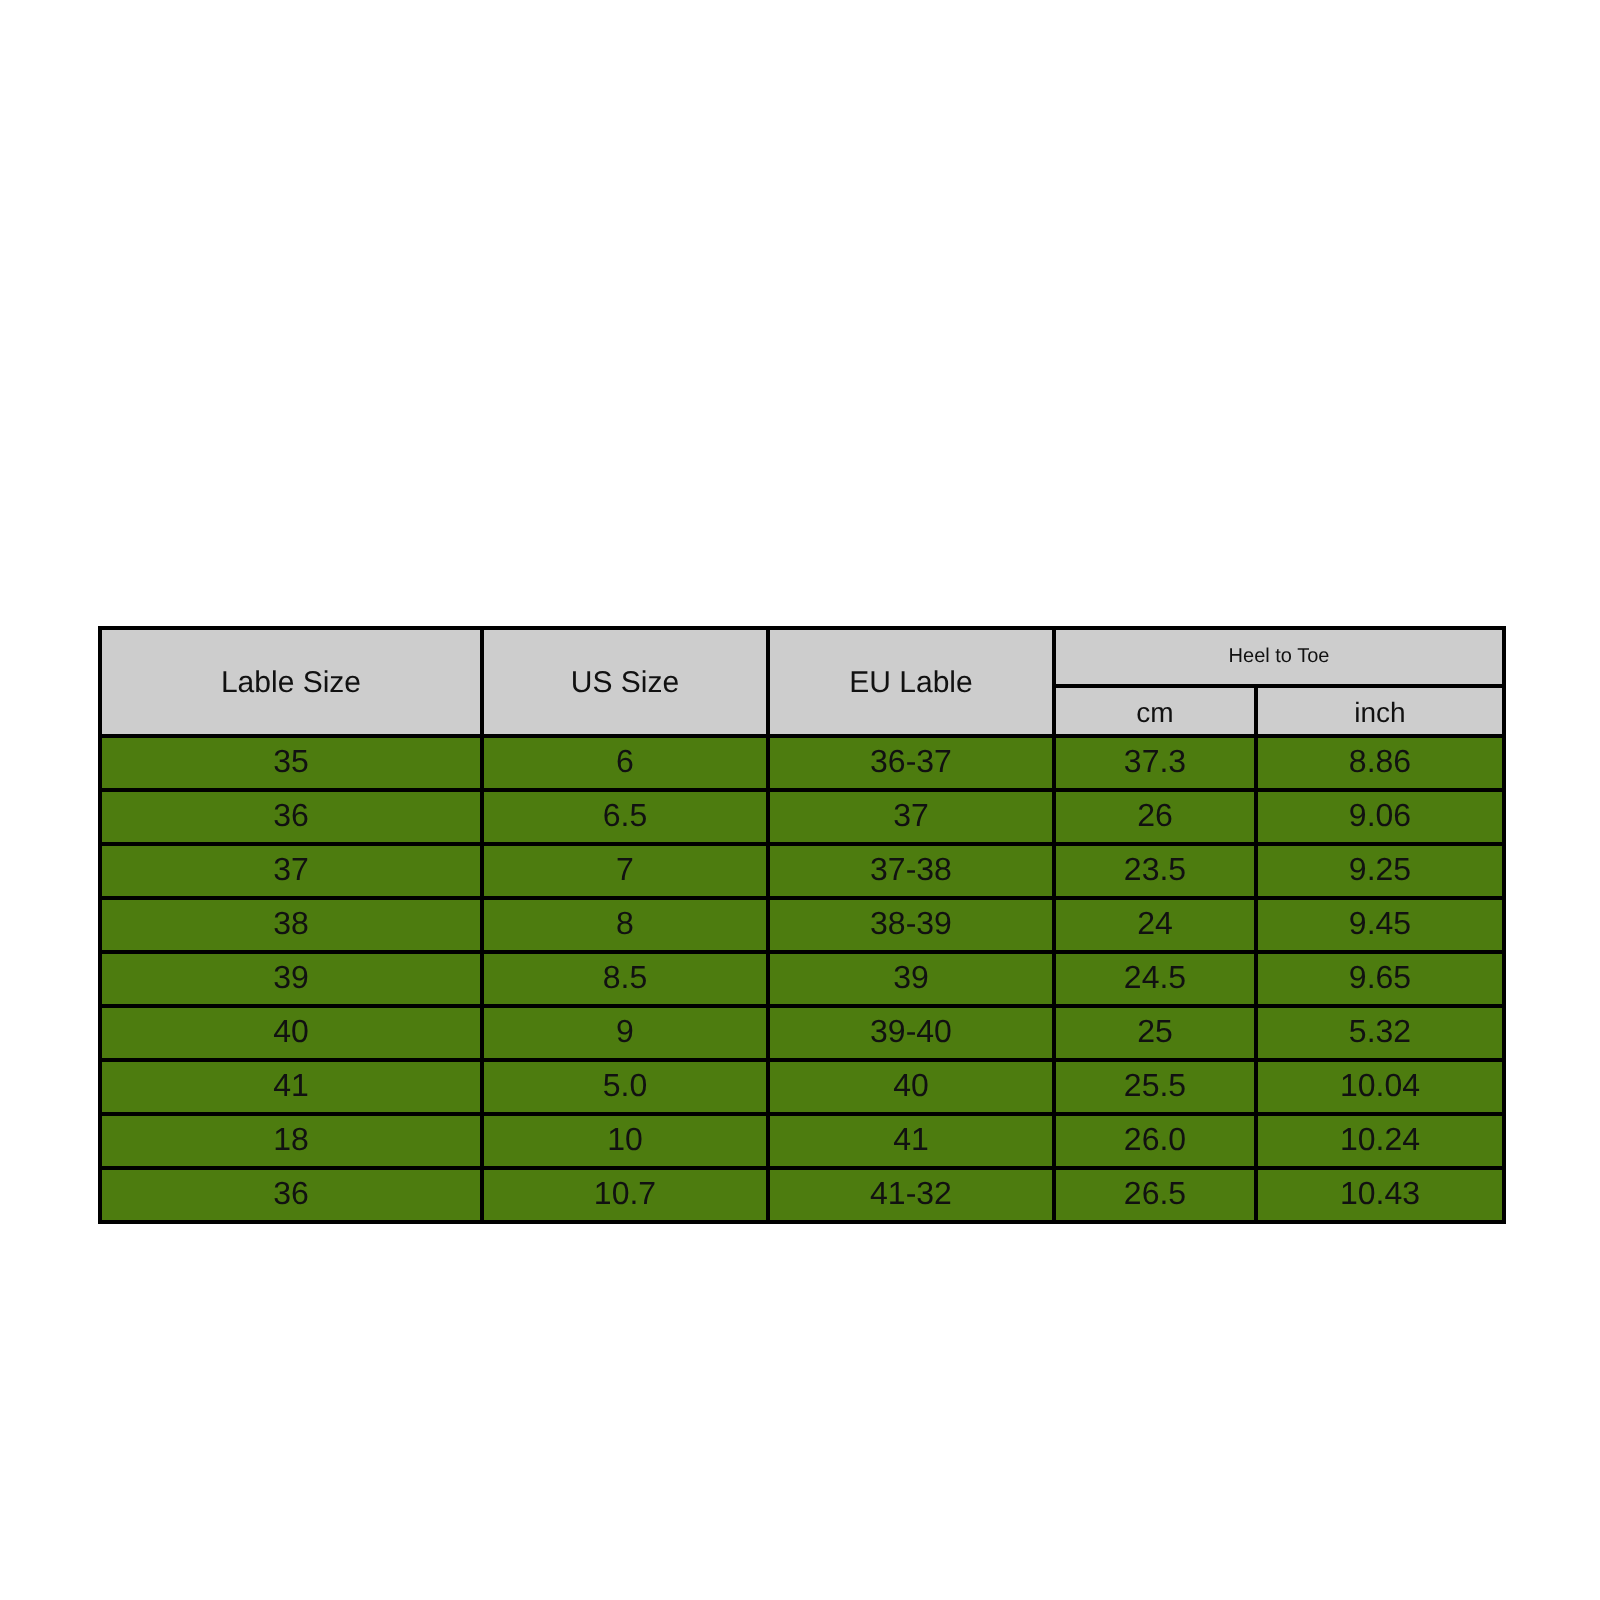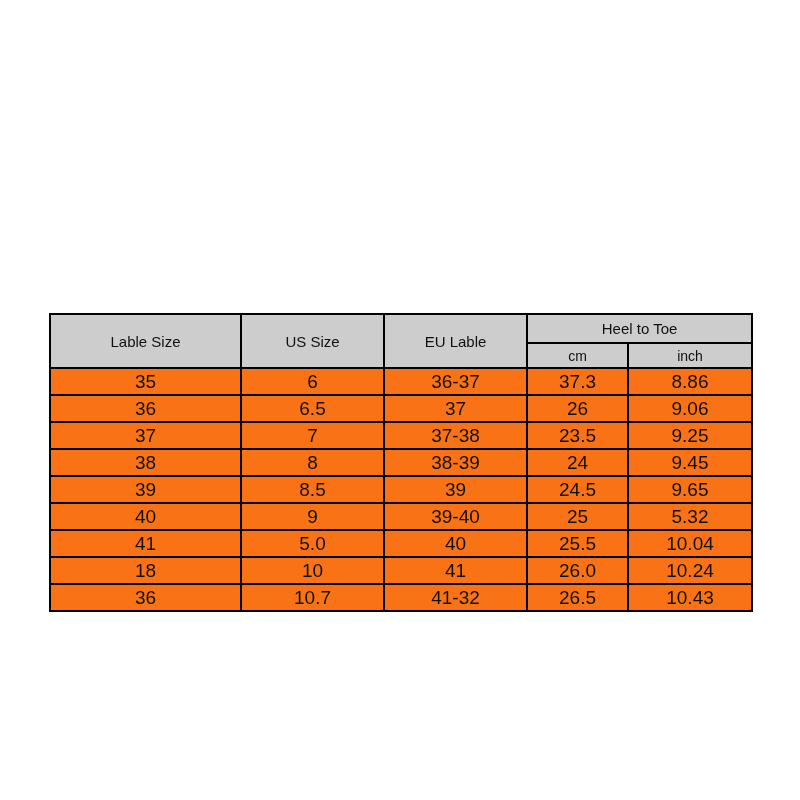--- a/index.html
+++ b/index.html
@@ -36,33 +36,33 @@
     vertical-align: middle;
     color: #111111;
     font-weight: normal;
     padding: 0;
   }
   thead th {
     background: #cdcdcd;
     font-size: 15px;
   }
   th.group-head {
-    font-size: 15px;
+    font-size: 10px;
     height: 27px;
   }
   th.sub-head {
     font-size: 14px;
     height: 23px;
   }
   th.tall-head {
     height: 50px;
   }
   tbody td {
-    background: #f97316;
-    font-size: 19px;
+    background: #4d7c0f;
+    font-size: 16px;
     height: 25px;
     line-height: 25px;
   }
   col.c-label { width: 191px; }
   col.c-us    { width: 143px; }
   col.c-eu    { width: 143px; }
   col.c-cm    { width: 101px; }
   col.c-inch  { width: 124px; }
 </style>
 </head>

